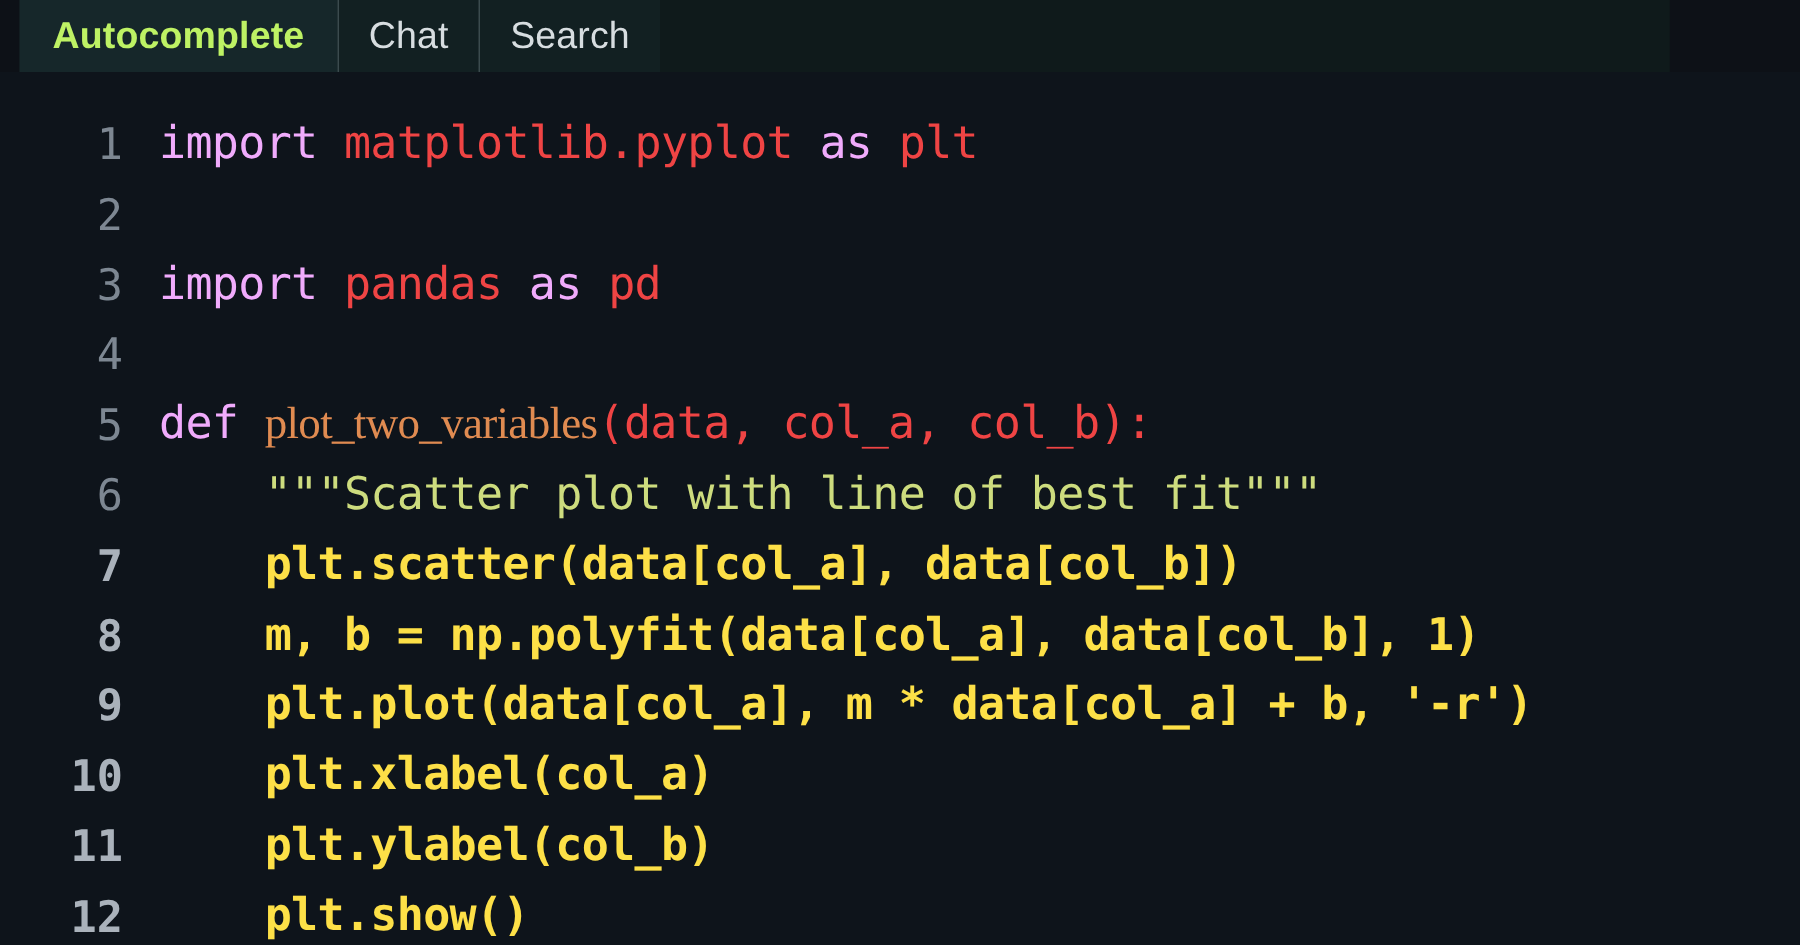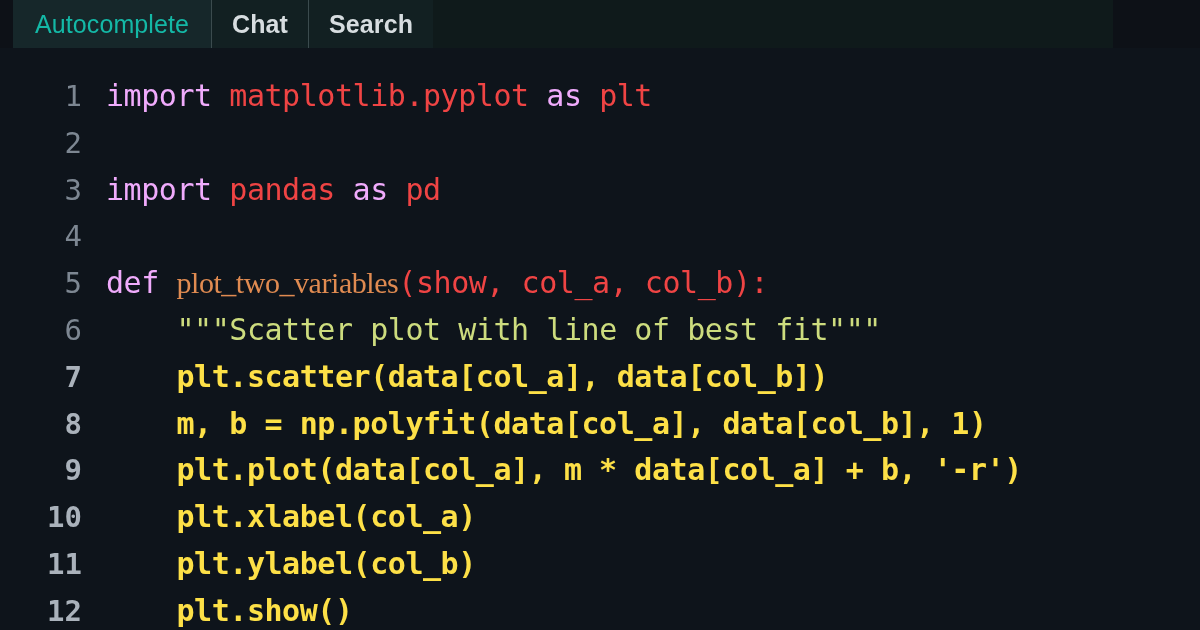--- a/index.html
+++ b/index.html
@@ -34,28 +34,28 @@
     justify-content: center;
     padding: 0 20px;
     font-size: 25px;
     letter-spacing: 0.1px;
     box-sizing: border-box;
     white-space: nowrap;
     font-family: "Liberation Sans", sans-serif;
   }
   .tab.active {
     background: #16272a;
-    color: #14b8a6;
-    font-weight: 400;
+    color: #bef264;
+    font-weight: 700;
     padding: 4px 22px;
   }
   .tab.inactive {
     background: #122022;
     color: #d7dde0;
-    font-weight: 700;
+    font-weight: 400;
     border-left: 1px solid #3b4b4e;
     text-align: center;
   }
   #tab-spacer {
     flex: 1 1 auto;
     background: #0f1a1b;
   }
 
   
   #code {
@@ -113,21 +113,21 @@
       <div class="tab inactive">Chat</div>
       <div class="tab inactive">Search</div>
       <div id="tab-spacer"></div>
     </div>
 
   <div id="code">
       <div class="code-line"><span class="lineno">1</span><span class="src"><span class="tk-kw">import</span><span class="tk-plain"> matplotlib.pyplot </span><span class="tk-kw">as</span><span class="tk-plain"> plt</span></span></div>
       <div class="code-line"><span class="lineno">2</span></div>
       <div class="code-line"><span class="lineno">3</span><span class="src"><span class="tk-kw">import</span><span class="tk-plain"> pandas </span><span class="tk-kw">as</span><span class="tk-plain"> pd</span></span></div>
       <div class="code-line"><span class="lineno">4</span><span class="src"></span></div>
-      <div class="code-line"><span class="lineno">5</span><span class="src"><span class="tk-kw">def </span><span class="tk-fn">plot_two_variables</span><span class="tk-plain">(show, col_a, col_b):</span></span></div>
+      <div class="code-line"><span class="lineno">5</span><span class="src"><span class="tk-kw">def </span><span class="tk-fn">plot_two_variables</span><span class="tk-plain">(data, col_a, col_b):</span></span></div>
       <div class="code-line"><span class="lineno">6</span><span class="src"><span class="tk-plain">    </span><span class="tk-str">"""Scatter plot with line of best fit"""</span></span></div>
       <div class="code-line ghost"><span class="lineno">7</span><span class="src ghost-src"><span>    plt.scatter(data[col_a], data[col_b])</span></span></div>
       <div class="code-line ghost"><span class="lineno">8</span><span class="src ghost-src"><span>    m, b = np.polyfit(data[col_a], data[col_b], 1)</span></span></div>
       <div class="code-line ghost"><span class="lineno">9</span><span class="src ghost-src"><span>    plt.plot(data[col_a], m * data[col_a] + b, '-r')</span></span></div>
       <div class="code-line ghost"><span class="lineno">10</span><span class="src ghost-src"><span>    plt.xlabel(col_a)</span></span></div>
       <div class="code-line ghost"><span class="lineno">11</span><span class="src ghost-src"><span>    plt.ylabel(col_b)</span></span></div>
       <div class="code-line ghost"><span class="lineno">12</span><span class="src ghost-src"><span>    plt.show()</span></span></div>
     </div>
 
 </div>

